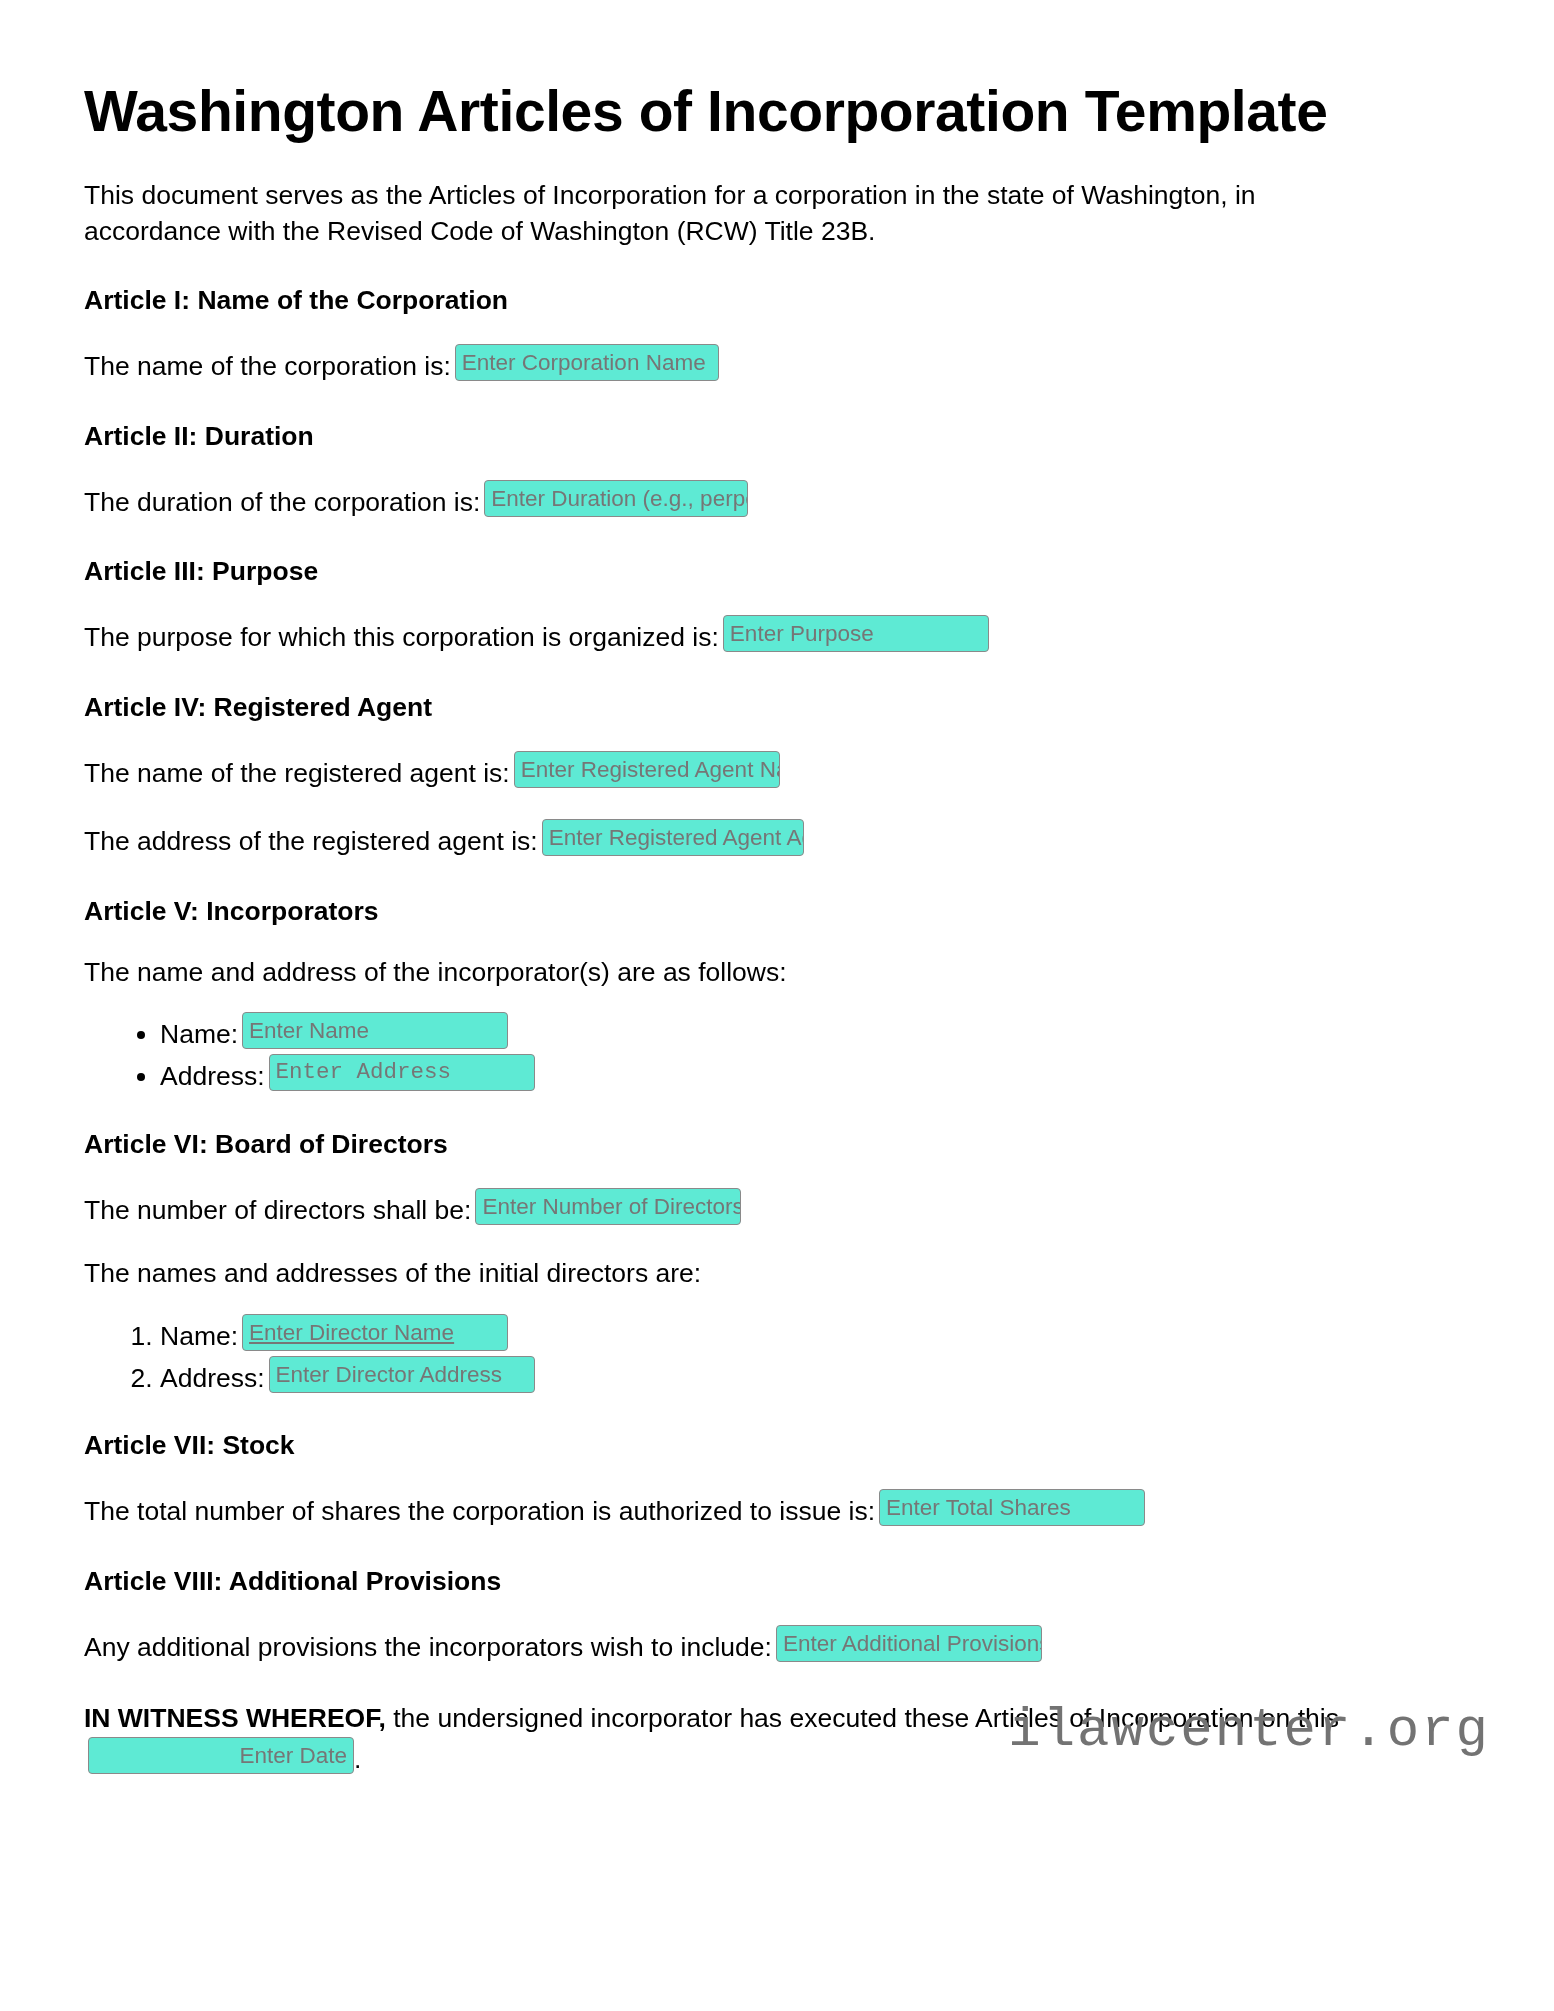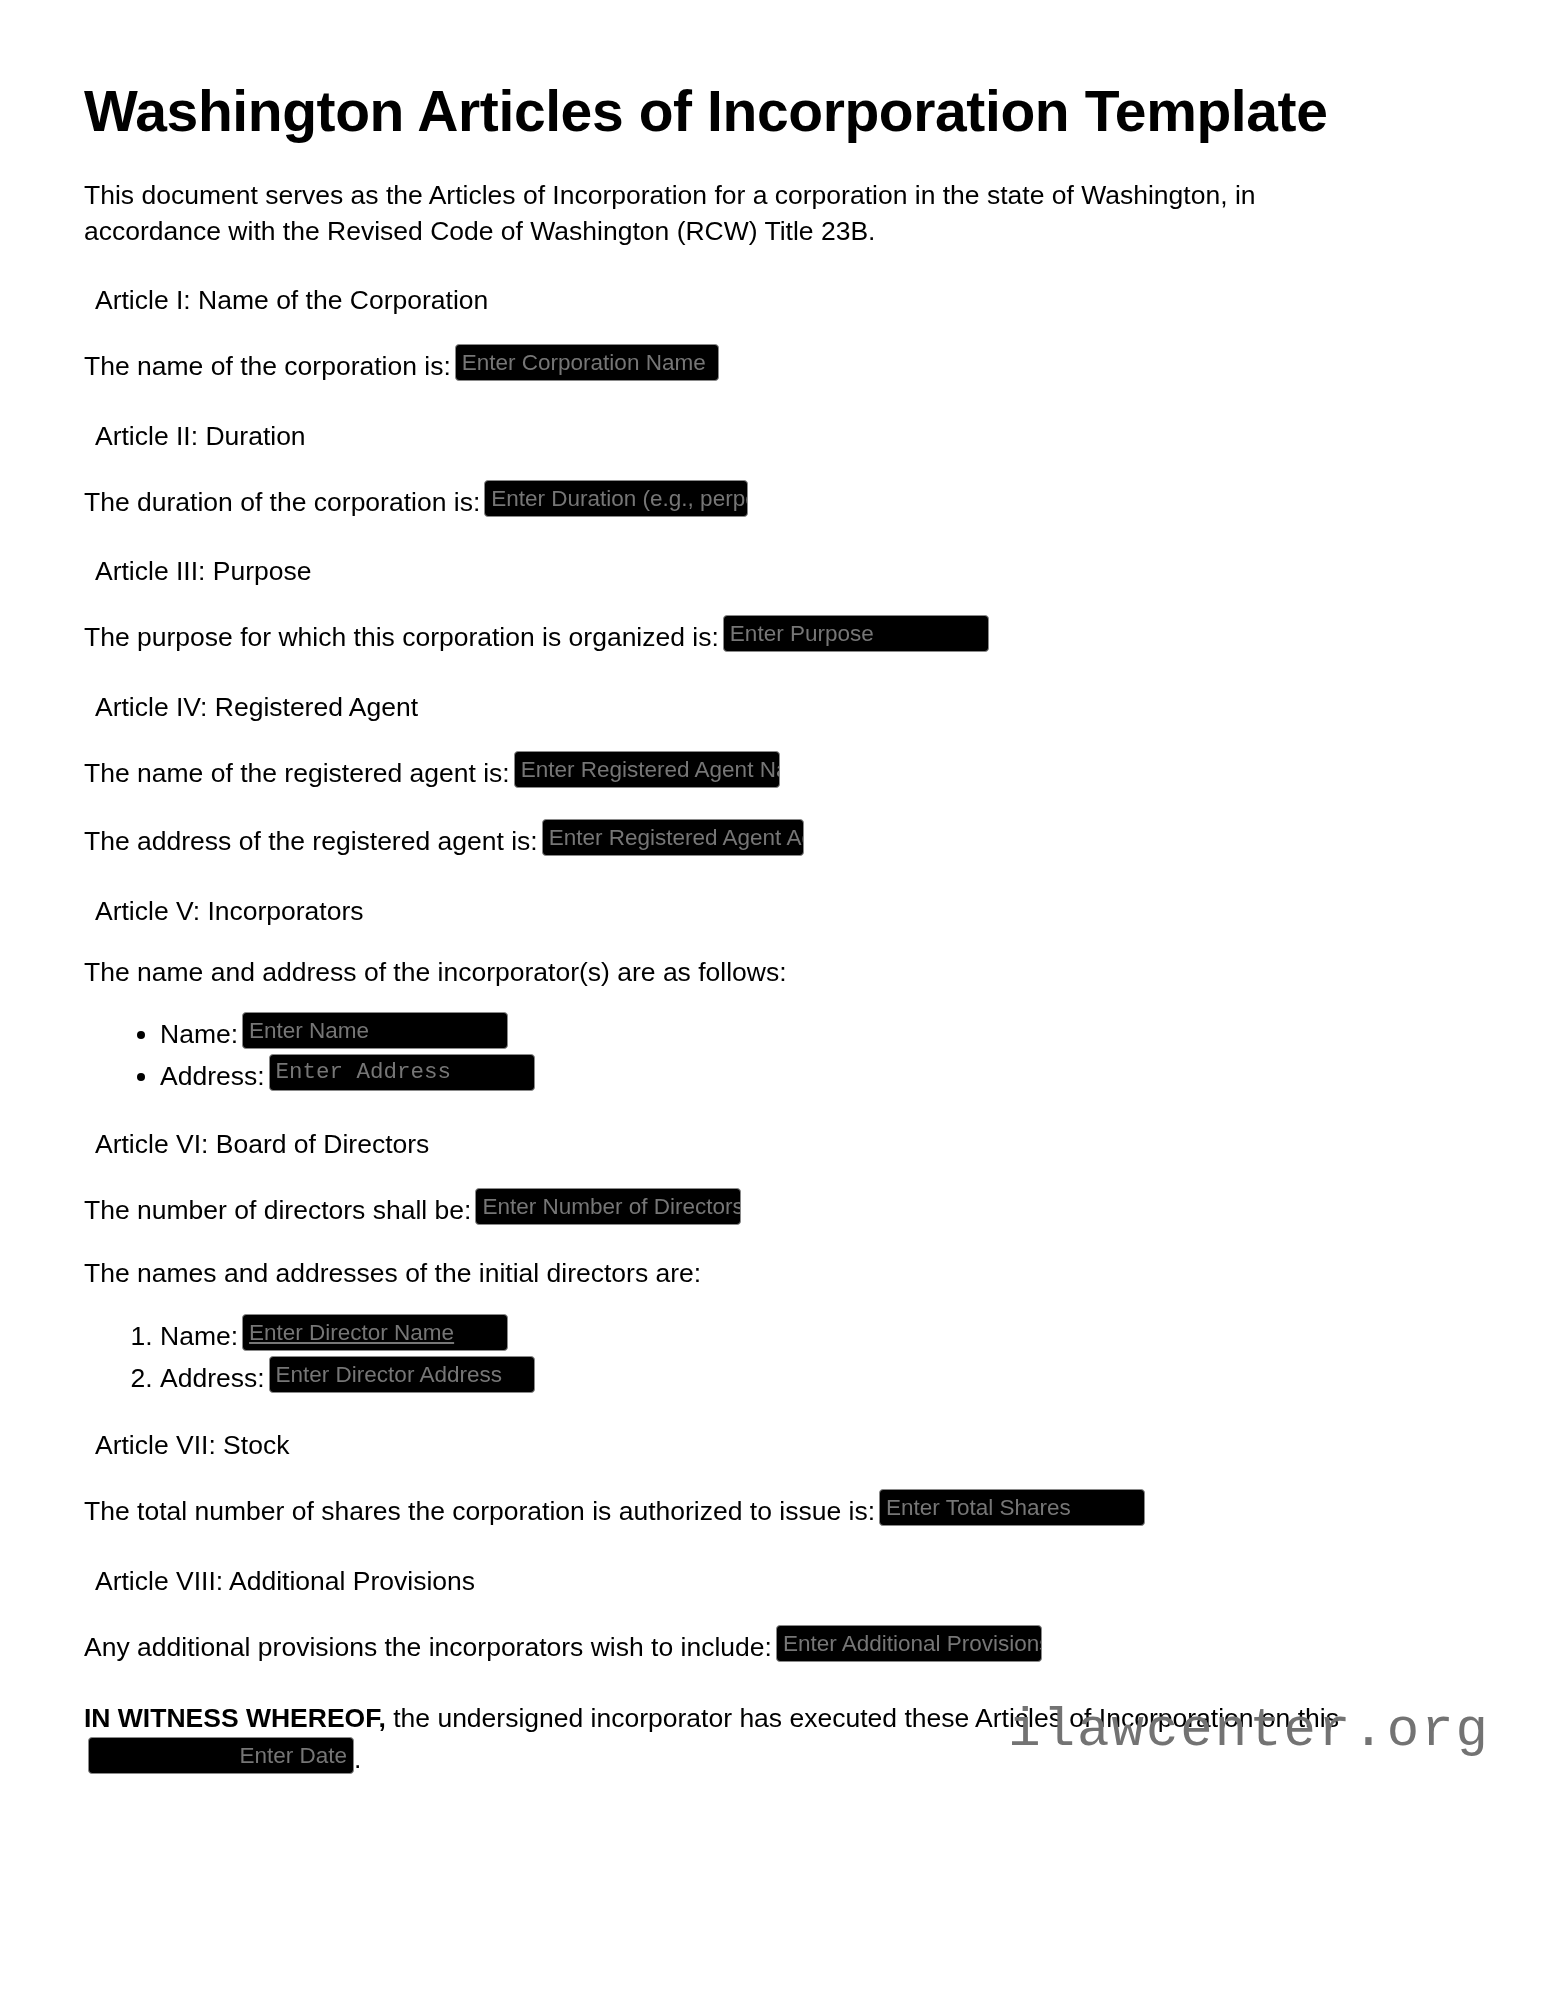--- a/index.html
+++ b/index.html
@@ -30,38 +30,38 @@
     max-width: 1270px;
   }
   p.intro {
     font-size: 26.5px;
     line-height: 1.34;
     margin: 34px 0 0 0;
     max-width: 1310px;
   }
   h2.article-heading {
     font-size: 26.5px;
-    font-weight: normal;
-    margin: 36px 0 0 11px;
+    font-weight: bold;
+    margin: 36px 0 0 0;
   }
   p.body-line {
     font-size: 26.5px;
     line-height: 1.34;
     margin: 28px 0 0 0;
     display: block;
   }
   .field {
     box-sizing: border-box;
     display: inline-block;
     vertical-align: baseline;
     height: 37px;
     line-height: 35px;
     border: 1px solid #8a8a8a;
     border-radius: 4px;
-    background: #000000;
+    background: #5eead4;
     color: #767676;
     font-family: "Liberation Sans", sans-serif;
     font-size: 22.5px;
     padding: 0 6px;
     margin: 0 0 -6px 4px;
     overflow: hidden;
     white-space: nowrap;
     text-overflow: clip;
   }
   .f-corp   { width: 264px; }

